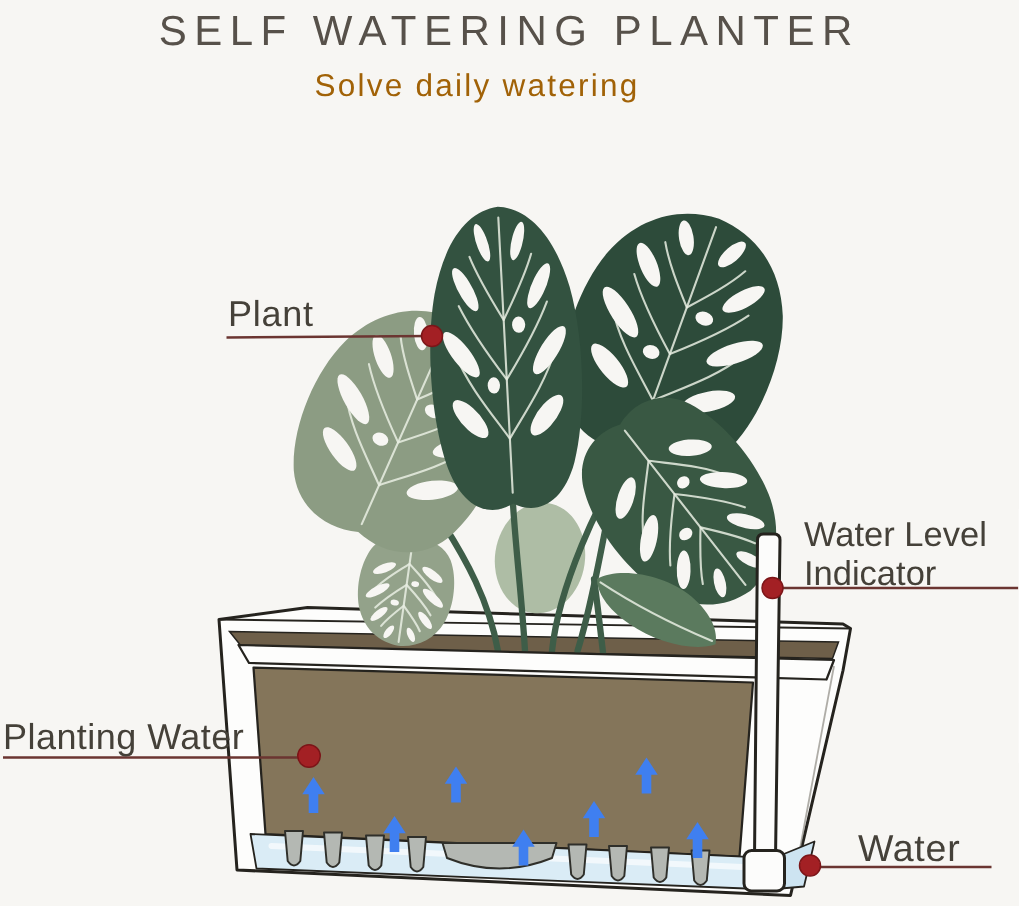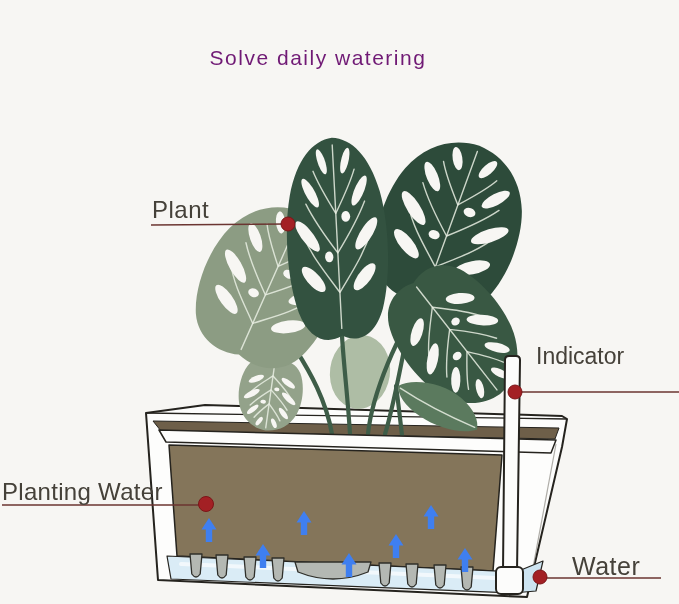--- a/index.html
+++ b/index.html
@@ -32,21 +32,21 @@
     font-family:"Liberation Sans",sans-serif;
     color:var(--text-dark);
   }
   .title{
     position:absolute;top:5px;left:0;width:679px;text-align:center;
     font-size:28px;font-weight:400;letter-spacing:5px;color:var(--title-color);
     white-space:nowrap;
   }
   .subtitle{
     position:absolute;top:46px;left:0;width:636px;text-align:center;
-    font-size:21px;font-weight:400;letter-spacing:1.5px;color:#701a75;
+    font-size:21px;font-weight:400;letter-spacing:1.5px;color:#a16207;
     white-space:nowrap;
   }
   .callout-label{
     position:absolute;font-weight:400;color:#454139;white-space:nowrap;line-height:1.1;
   }
   .label-plant{left:152px;top:197px;font-size:24px;letter-spacing:.5px;}
   .label-wli{left:536px;top:343px;font-size:23px;line-height:26px;}
   .label-soil{left:2px;top:479px;font-size:24px;letter-spacing:.3px;}
   .label-water{left:572px;top:553px;font-size:25px;letter-spacing:.5px;}
   svg.illustration{position:absolute;left:0;top:0;width:679px;height:604px;display:block;}
@@ -66,20 +66,21 @@
   .leaf-slit{fill:var(--bg);}
   .dot{fill:var(--accent-red);stroke:#7c1518;stroke-width:1;}
   .leader{stroke:var(--leader-line);stroke-width:1.6;fill:none;}
   .inner-wall{stroke:#8d8a83;stroke-width:1.2;fill:none;opacity:.7;}
 </style>
 </head>
 <body>
 
 <div class="stage">
 
+  <div class="title">SELF WATERING PLANTER</div>
   <div class="subtitle">Solve daily watering</div>
 
   <svg class="illustration" viewBox="0 0 679 604">
     <defs>
 
       <g id="mleaf">
         <path d="M0,2 C-16,7 -34,3 -43,-12 C-53,-30 -54,-58 -46,-77 C-37,-97 -20,-107 0,-108 C20,-107 37,-97 46,-77 C54,-58 53,-30 43,-12 C34,3 16,7 0,2 Z"></path>
         <path class="leaf-vein" d="M0,-2 L0,-104"></path>
         <path class="leaf-vein" d="M0,-22 C-12,-32 -26,-42 -34,-54 M0,-44 C-10,-52 -22,-62 -30,-72 M0,-66 C-8,-74 -16,-82 -21,-90 M0,-22 C12,-32 26,-42 34,-54 M0,-44 C10,-52 22,-62 30,-72 M0,-66 C8,-74 16,-82 21,-90"></path>
         <ellipse class="leaf-slit" cx="-26" cy="-30" rx="13" ry="4.5" transform="rotate(28 -26 -30)"></ellipse>
@@ -180,18 +181,19 @@
       <path class="leader" d="M542,578 L661,578"></path>
       <circle class="dot" cx="288" cy="224" r="7"></circle>
       <circle class="dot" cx="515" cy="392" r="7"></circle>
       <circle class="dot" cx="206" cy="504" r="7.5"></circle>
       <circle class="dot" cx="540" cy="577" r="7"></circle>
     </g>
   </svg>
 
   <div class="callout-label label-plant">Plant</div>
   <div class="callout-label label-wli">
+    <div>Water Level</div>
     <div>Indicator</div>
   </div>
   <div class="callout-label label-soil">Planting Water</div>
   <div class="callout-label label-water">Water</div>
 
 </div>
 
 </body></html>

